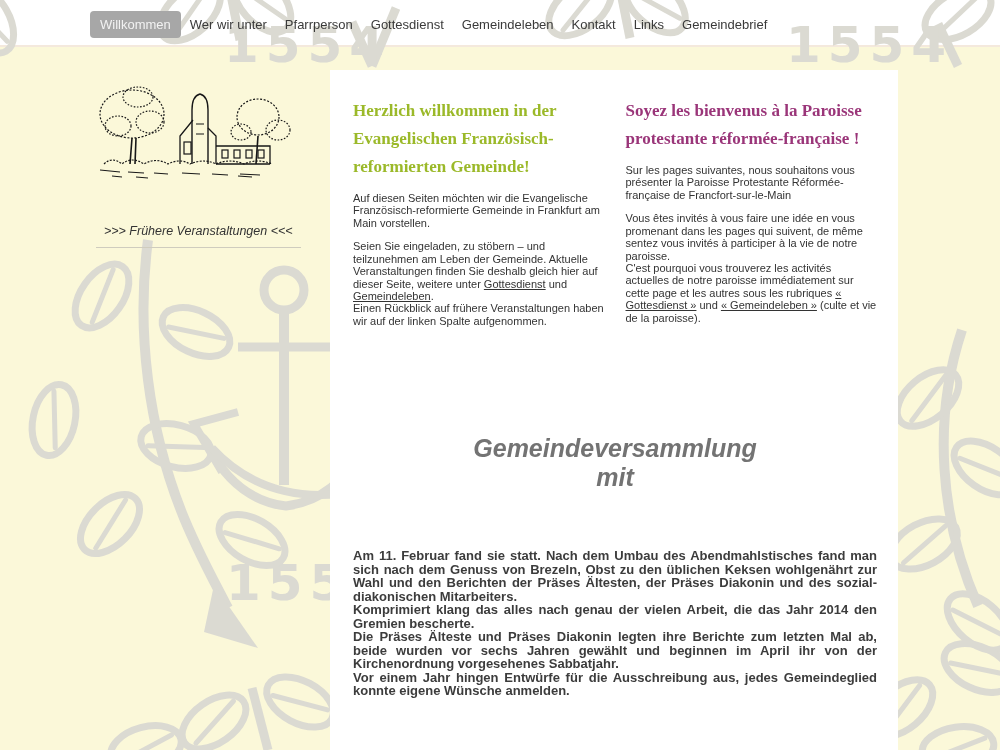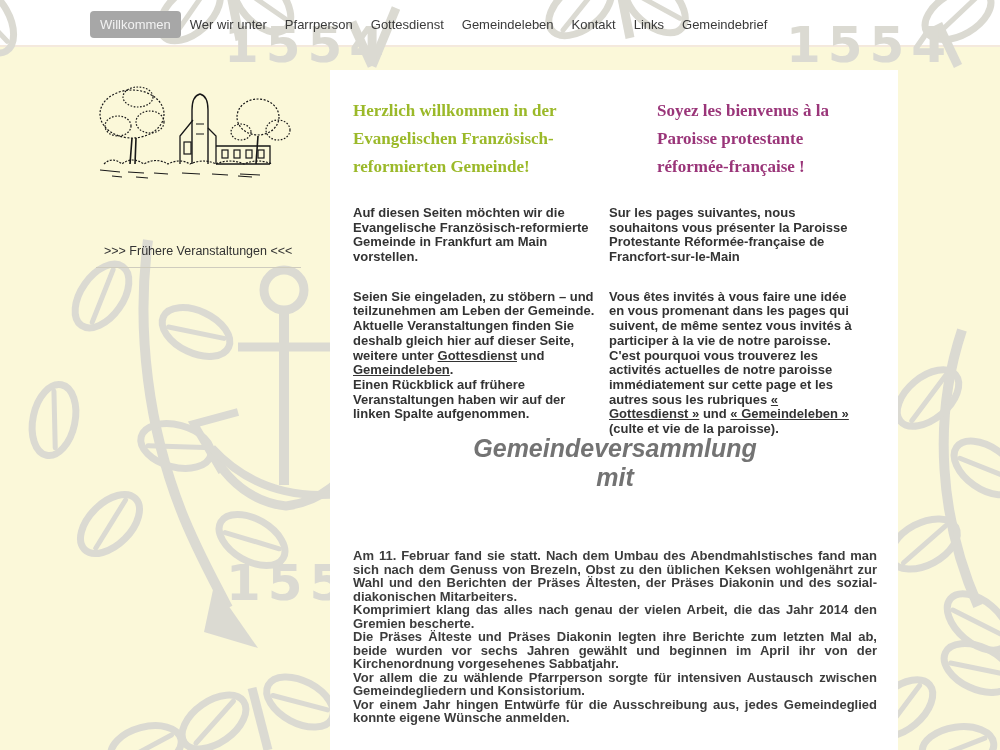--- a/index.html
+++ b/index.html
@@ -12,30 +12,30 @@
   
   .topstrip{position:absolute;left:0;top:0;width:1000px;height:45px;background:#ffffff;border-bottom:2px solid #f4e9dd;z-index:1;}
   nav{position:absolute;left:90px;top:11px;display:flex;align-items:flex-start;z-index:4;}
   .nav-item{padding:6px 9px;font-size:13px;color:#3a3a3a;cursor:pointer;white-space:nowrap;}
   .nav-item.active{background:#a7a7a7;color:#f2f2f2;border-radius:4px;padding:6px 10px;}
   
   .wm{position:absolute;left:0;top:0;z-index:2;pointer-events:none;}
   
   .sidebar{position:absolute;left:92px;top:84px;width:212px;z-index:3;}
   .church{display:block;}
-  .events-link{display:block;margin-top:64px;margin-left:12px;font-size:12.5px;color:#333;text-decoration:none;cursor:pointer;}
+  .events-link{display:block;margin-top:44px;margin-left:12px;font-size:12.5px;color:#333;text-decoration:none;cursor:pointer;font-style:italic;}
   .side-rule{border:none;border-top:1px solid #cfccbe;margin:9px 0 0 4px;width:205px;}
   
   .content{position:absolute;left:330px;top:70px;width:568px;height:680px;background:#ffffff;z-index:3;box-sizing:border-box;padding:27px 21px 0 23px;}
-  .cols{display:flex;gap:4px;height:337px;overflow:visible;}
+  .cols{display:flex;gap:21px;height:337px;overflow:visible;}
   .col{width:252px;}
   .col h2{font-family:"Liberation Serif","DejaVu Serif",serif;font-weight:bold;font-size:17px;line-height:28px;margin:0;}
   .col.de h2{color:#9bb929;}
-  .col.fr h2{color:#9a3579;margin-left:48px;}
-  .col p{font-size:13px;font-weight:bold;line-height:1.13;color:#333;margin:25px 0 0;}
+  .col.fr h2{color:#9a3579;}
+  .col p{font-size:11px;font-weight:normal;line-height:1.13;color:#333;margin:11px 0 0;}
   .col a{color:#333;text-decoration:underline;cursor:pointer;}
   .announce{text-align:center;font-size:25px;line-height:29px;font-weight:bold;font-style:italic;color:#737373;}
   .article{margin-top:57px;font-size:13px;line-height:13.5px;color:#3c3c3c;text-align:justify;}
   .article div{margin:0;font-weight:bold;}
 </style>
 </head>
 <body>
 
 <div class="topstrip"></div>
 
@@ -165,17 +165,16 @@
 
   <div class="announce">
     <div>Gemeindeversammlung</div>
     <div>mit</div>
   </div>
 
   <div class="article">
     <div>Am 11. Februar fand sie statt. Nach dem Umbau des Abendmahlstisches fand man sich nach dem Genuss von Brezeln, Obst zu den üblichen Keksen wohlgenährt zur Wahl und den Berichten der Präses Ältesten, der Präses Diakonin und des sozial-diakonischen Mitarbeiters.</div>
     <div>Komprimiert klang das alles nach genau der vielen Arbeit, die das Jahr 2014 den Gremien bescherte.</div>
     <div>Die Präses Älteste und Präses Diakonin legten ihre Berichte zum letzten Mal ab, beide wurden vor sechs Jahren gewählt und beginnen im April ihr von der Kirchenordnung vorgesehenes Sabbatjahr.</div>
-    <div>Vor allem die zu wählende Pfarrperson sorgte für intensiven Austausch zwischen Gemeindegliedern und Konsistorium.</div>
     <div>Vor einem Jahr hingen Entwürfe für die Ausschreibung aus, jedes Gemeindeglied konnte eigene Wünsche anmelden.</div>
 
   </div>
 </div>
 
 </body></html>

